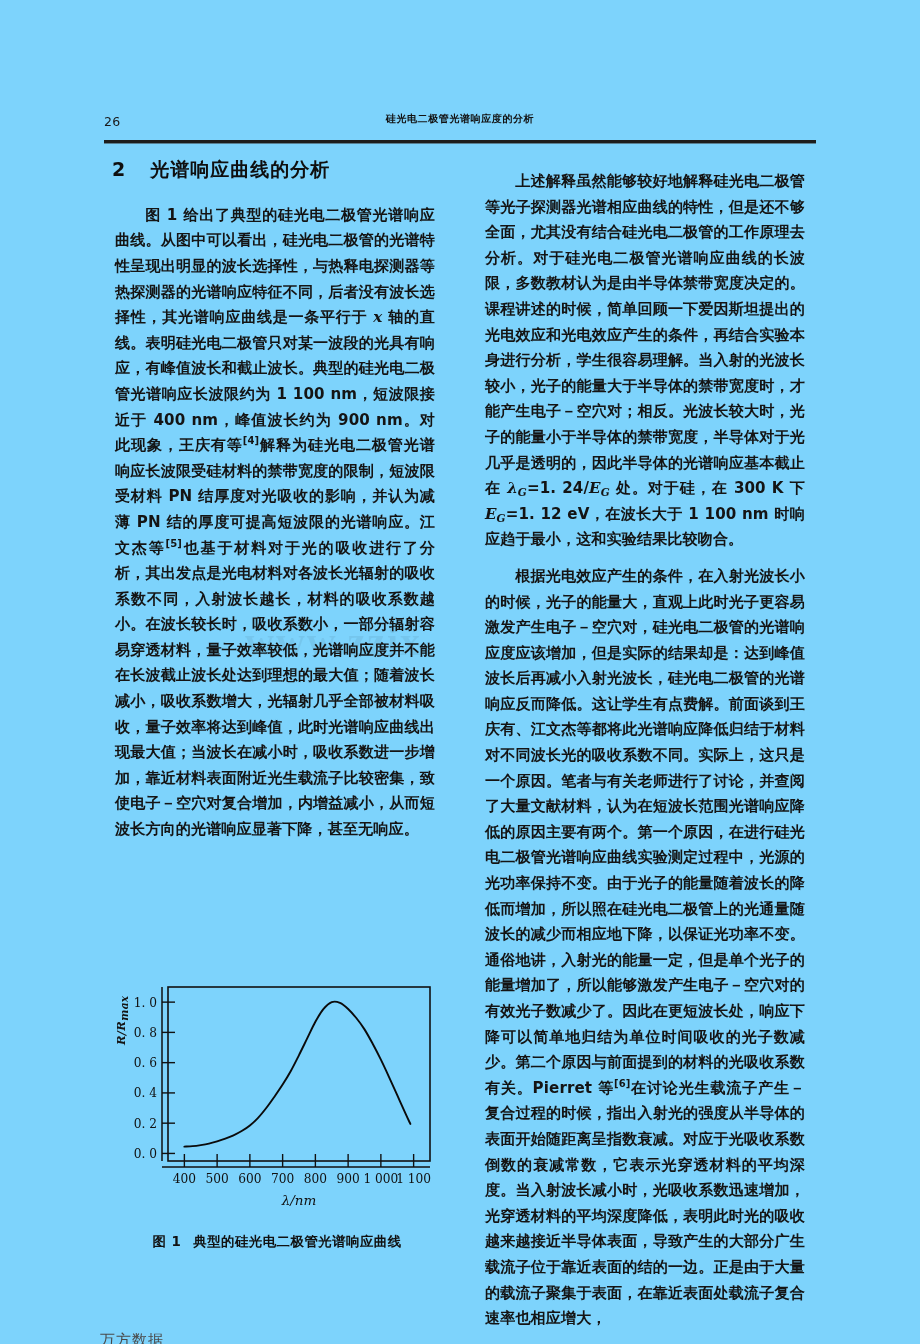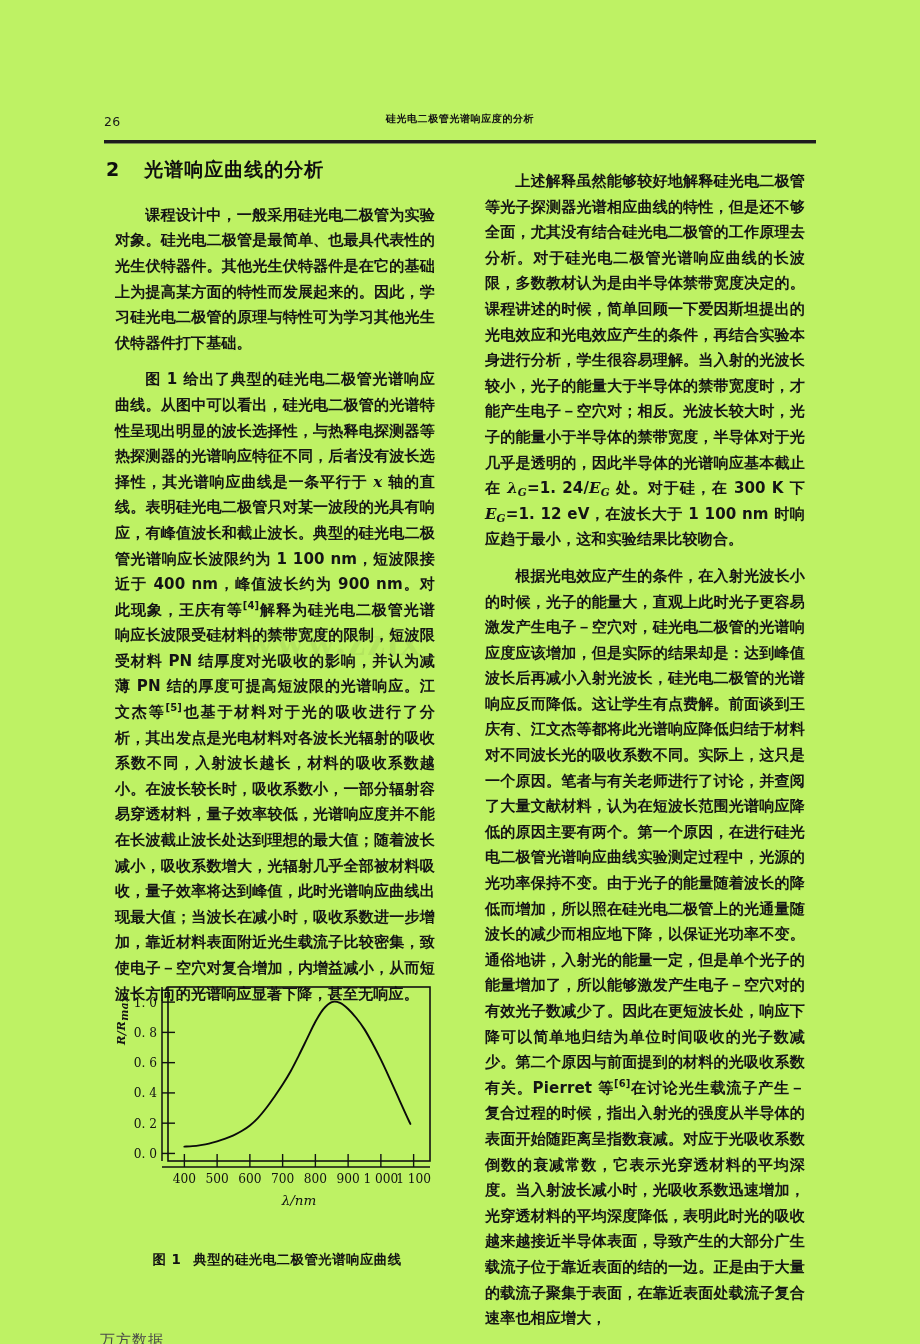--- a/index.html
+++ b/index.html
@@ -12,21 +12,21 @@
     height: 1344px;
     position: relative;
     font-family: "DejaVu Sans", "Liberation Sans", sans-serif;
     color: #141414;
     overflow: hidden;
   }
 
   .page {
     position: absolute;
     inset: 0;
-    background: #bef264;
+    background: #7dd3fc;
   }
 
   
   .runhead {
     position: absolute;
     left: 104px;
     top: 112px;
     width: 712px;
     height: 26px;
   }
@@ -71,21 +71,21 @@
   
   .col {
     position: absolute;
     top: 158px;
     width: 342px;
   }
   .col-left  { left: 104px; }
   .col-right { left: 474px; }
 
   h2.section-head {
-    margin: 0 0 22px 2px;
+    margin: 0 0 22px 8px;
     font-size: 19px;
     font-weight: 700;
     letter-spacing: 1px;
     line-height: 1.2;
     color: #0f0f0f;
   }
   h2.section-head .num { margin-right: 24px; }
 
   p.body-par {
     margin: 11px;
@@ -132,21 +132,21 @@
     font-size: 11.5px;
     font-weight: 700;
     font-family: "DejaVu Serif", "Liberation Serif", serif;
     font-style: italic;
     transform: rotate(-90deg);
     transform-origin: left top;
     white-space: nowrap;
     letter-spacing: .3px;
   }
   .fig-caption {
-    margin-top: 28px;
+    margin-top: 10px;
     text-align: center;
     font-size: 13.4px;
     font-weight: 700;
     letter-spacing: .5px;
     color: #111;
   }
   .fig-caption .cap-num { margin-right: 12px; }
 
   
   .wm {
@@ -184,21 +184,20 @@
   <div class="runhead-rule"></div>
 
   <div class="wm wm-a">www.zzix</div>
 
   <div class="col col-left">
 
     <h2 class="section-head">
       <span class="num">2</span><span>光谱响应曲线的分析</span>
     </h2>
 
-    <p class="body-par">课程设计中，一般采用硅光电二极管为实验对象。硅光电二极管是最简单、也最具代表性的光生伏特器件。其他光生伏特器件是在它的基础上为提高某方面的特性而发展起来的。因此，学习硅光电二极管的原理与特性可为学习其他光生伏特器件打下基础。</p>
 
     <p class="body-par">
       <span>图 1 给出了典型的硅光电二极管光谱响应曲线。从图中可以看出，硅光电二极管的光谱特性呈现出明显的波长选择性，与热释电探测器等热探测器的光谱响应特征不同，后者没有波长选择性，其光谱响应曲线是一条平行于 </span><span class="mathit">x</span><span> 轴的直线。表明硅光电二极管只对某一波段的光具有响应，有峰值波长和截止波长。典型的硅光电二极管光谱响应长波限约为 1 100 nm，短波限接近于 400 nm，峰值波长约为 900 nm。对此现象，王庆有等</span><sup class="ref">[<span>4</span>]</sup><span>解释为硅光电二极管光谱响应长波限受硅材料的禁带宽度的限制，短波限受材料 PN 结厚度对光吸收的影响，并认为减薄 PN 结的厚度可提高短波限的光谱响应。江文杰等</span><sup class="ref">[<span>5</span>]</sup><span>也基于材料对于光的吸收进行了分析，其出发点是光电材料对各波长光辐射的吸收系数不同，入射波长越长，材料的吸收系数越小。在波长较长时，吸收系数小，一部分辐射容易穿透材料，量子效率较低，光谱响应度并不能在长波截止波长处达到理想的最大值；随着波长减小，吸收系数增大，光辐射几乎全部被材料吸收，量子效率将达到峰值，此时光谱响应曲线出现最大值；当波长在减小时，吸收系数进一步增加，靠近材料表面附近光生载流子比较密集，致使电子－空穴对复合增加，内增益减小，从而短波长方向的光谱响应显著下降，甚至无响应。</span>
     </p>
   </div>
 
   <div class="col col-right">
 
     <p class="body-par">
       <span>上述解释虽然能够较好地解释硅光电二极管等光子探测器光谱相应曲线的特性，但是还不够全面，尤其没有结合硅光电二极管的工作原理去分析。对于硅光电二极管光谱响应曲线的长波限，多数教材认为是由半导体禁带宽度决定的。课程讲述的时候，简单回顾一下爱因斯坦提出的光电效应和光电效应产生的条件，再结合实验本身进行分析，学生很容易理解。当入射的光波长较小，光子的能量大于半导体的禁带宽度时，才能产生电子－空穴对；相反。光波长较大时，光子的能量小于半导体的禁带宽度，半导体对于光几乎是透明的，因此半导体的光谱响应基本截止在 </span><span class="mathit"><span>λ</span><span class="sub">G</span></span><span>=1. 24/</span><span class="mathit"><span>E</span><span class="sub">G</span></span><span> 处。对于硅，在 300 K 下 </span><span class="mathit"><span>E</span><span class="sub">G</span></span><span>=1. 12</span><span> eV，在波长大于 1 100 nm 时响应趋于最小，这和实验结果比较吻合。</span>

